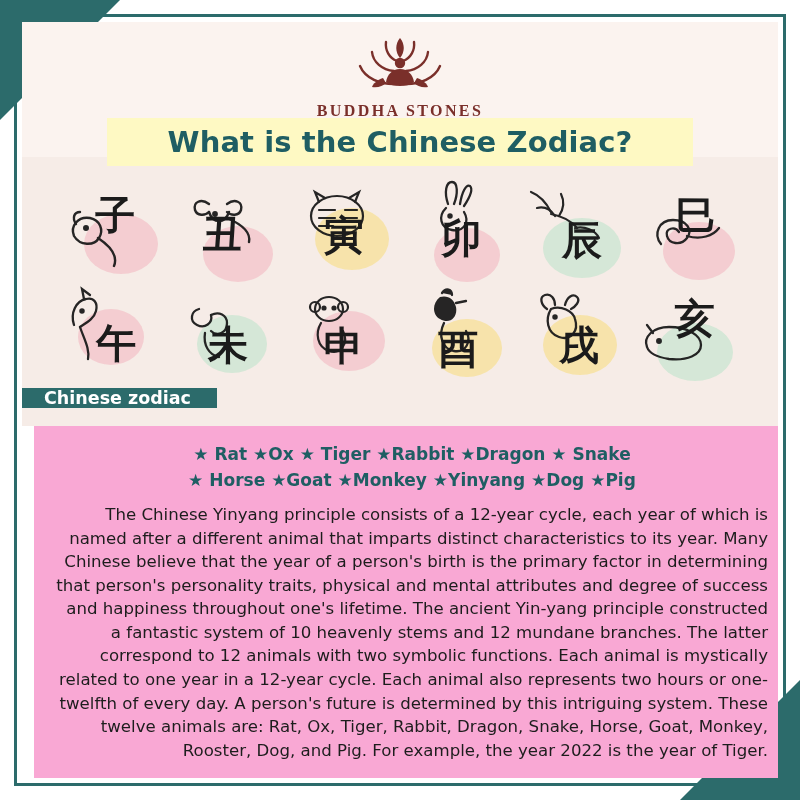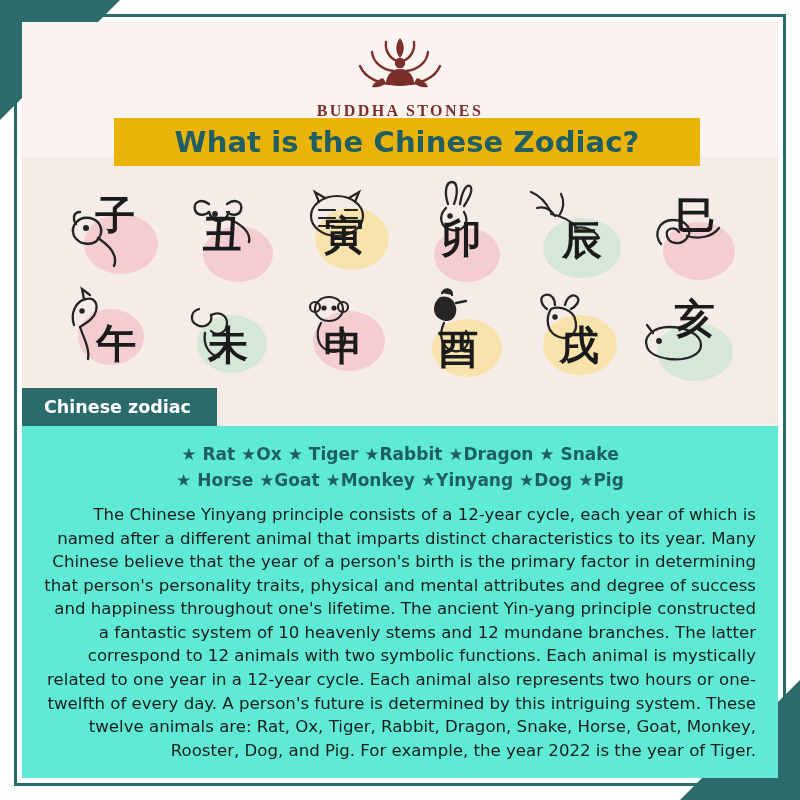--- a/index.html
+++ b/index.html
@@ -93,25 +93,25 @@
     font-size: 16px;
     letter-spacing: 2.4px;
     color: #7a2f2a;
     font-family: "Liberation Serif", serif;
     font-weight: 700;
   }
 
   
   .title-band {
     position: absolute;
-    left: 92px;
+    left: 85px;
     top: 96px;
     width: 586px;
     height: 48px;
-    background: #eab308;
+    background: #fef9c3;
     display: flex;
     align-items: center;
     justify-content: center;
   }
   .title-band h1 {
     margin: 0;
     font-size: 29px;
     font-weight: 700;
     color: #1f5e63;
     font-family: "DejaVu Sans", sans-serif;
@@ -152,38 +152,38 @@
     position: absolute;
     z-index: 1;
     opacity: 0.95;
   }
 
   
   .zodiac-tab {
     position: absolute;
     left: 0;
     top: 366px;
-    height: 38px;
+    height: 20px;
     padding: 0 26px 0 22px;
     background: #2c6b6b;
     display: flex;
     align-items: center;
     color: #ffffff;
     font-size: 17.5px;
     font-weight: 700;
   }
 
   
   .bottom-area {
     position: absolute;
-    left: 0;
+    left: 12px;
     top: 404px;
     width: 756px;
     height: 352px;
-    background: #5eead4;
+    background: #f9a8d4;
   }
 
   .animal-list {
     margin: 0;
     padding: 16px 22px 0 22px;
     text-align: center;
     color: #1f5e63;
     font-size: 17px;
     font-weight: 700;
     line-height: 1.5;

